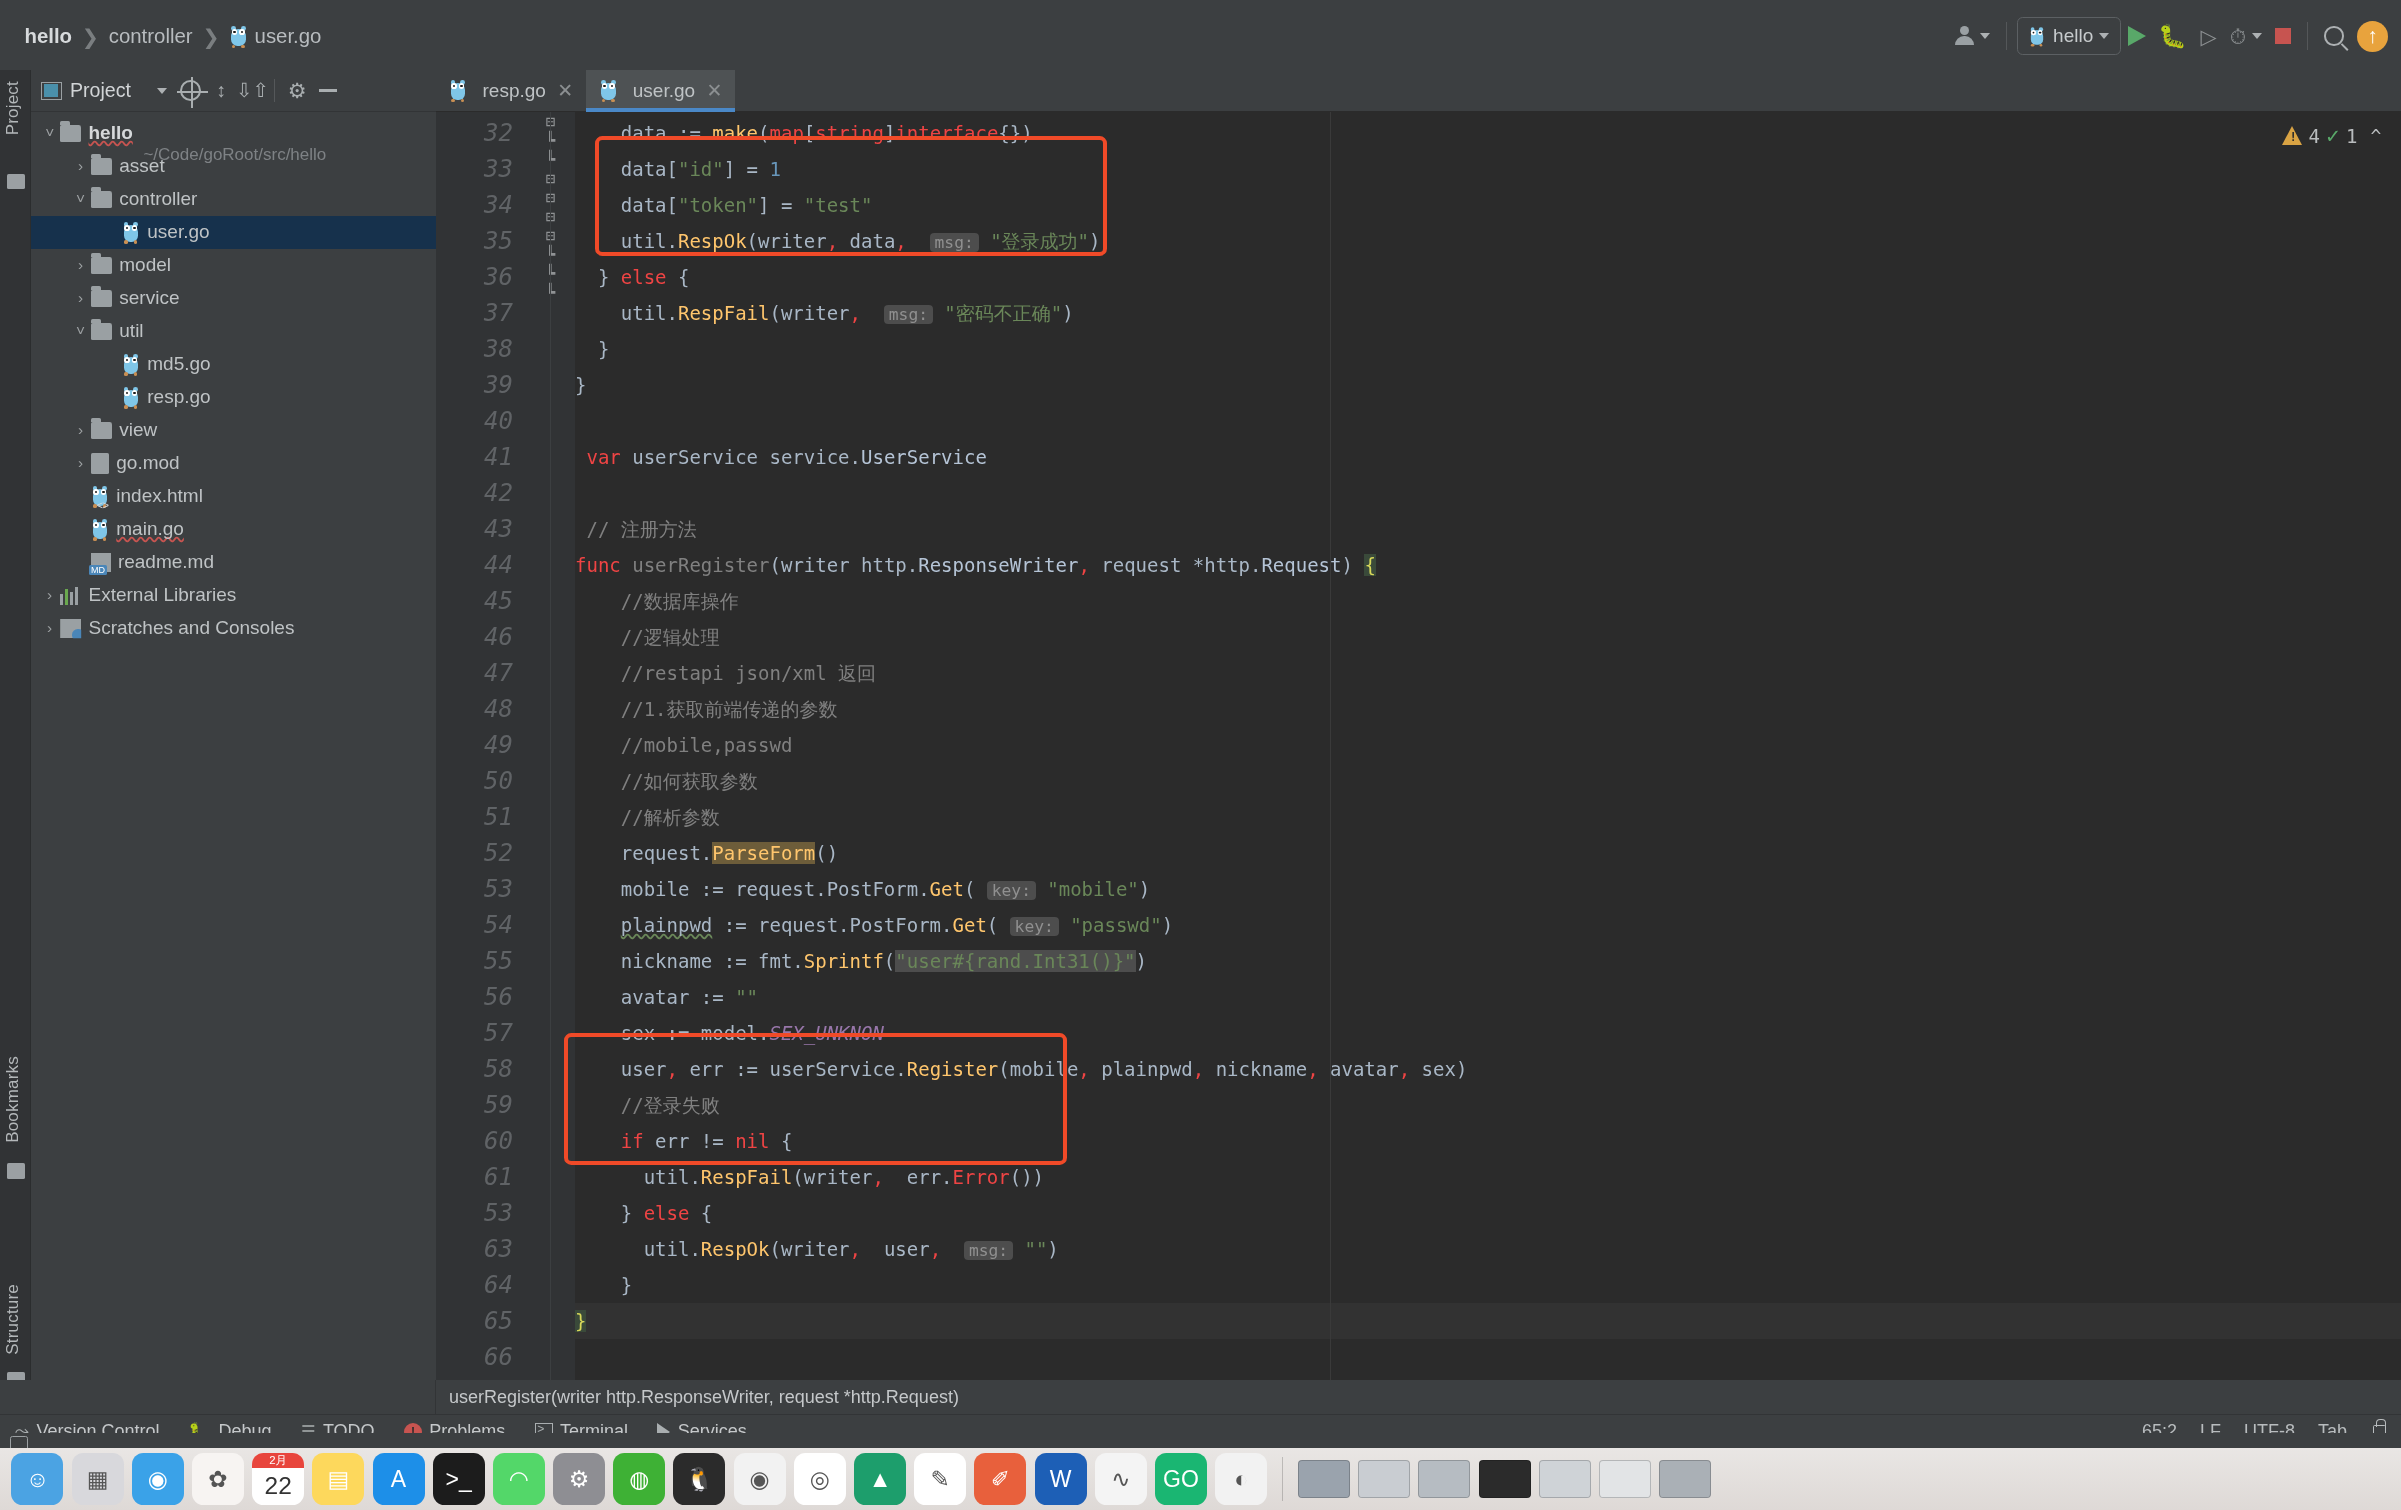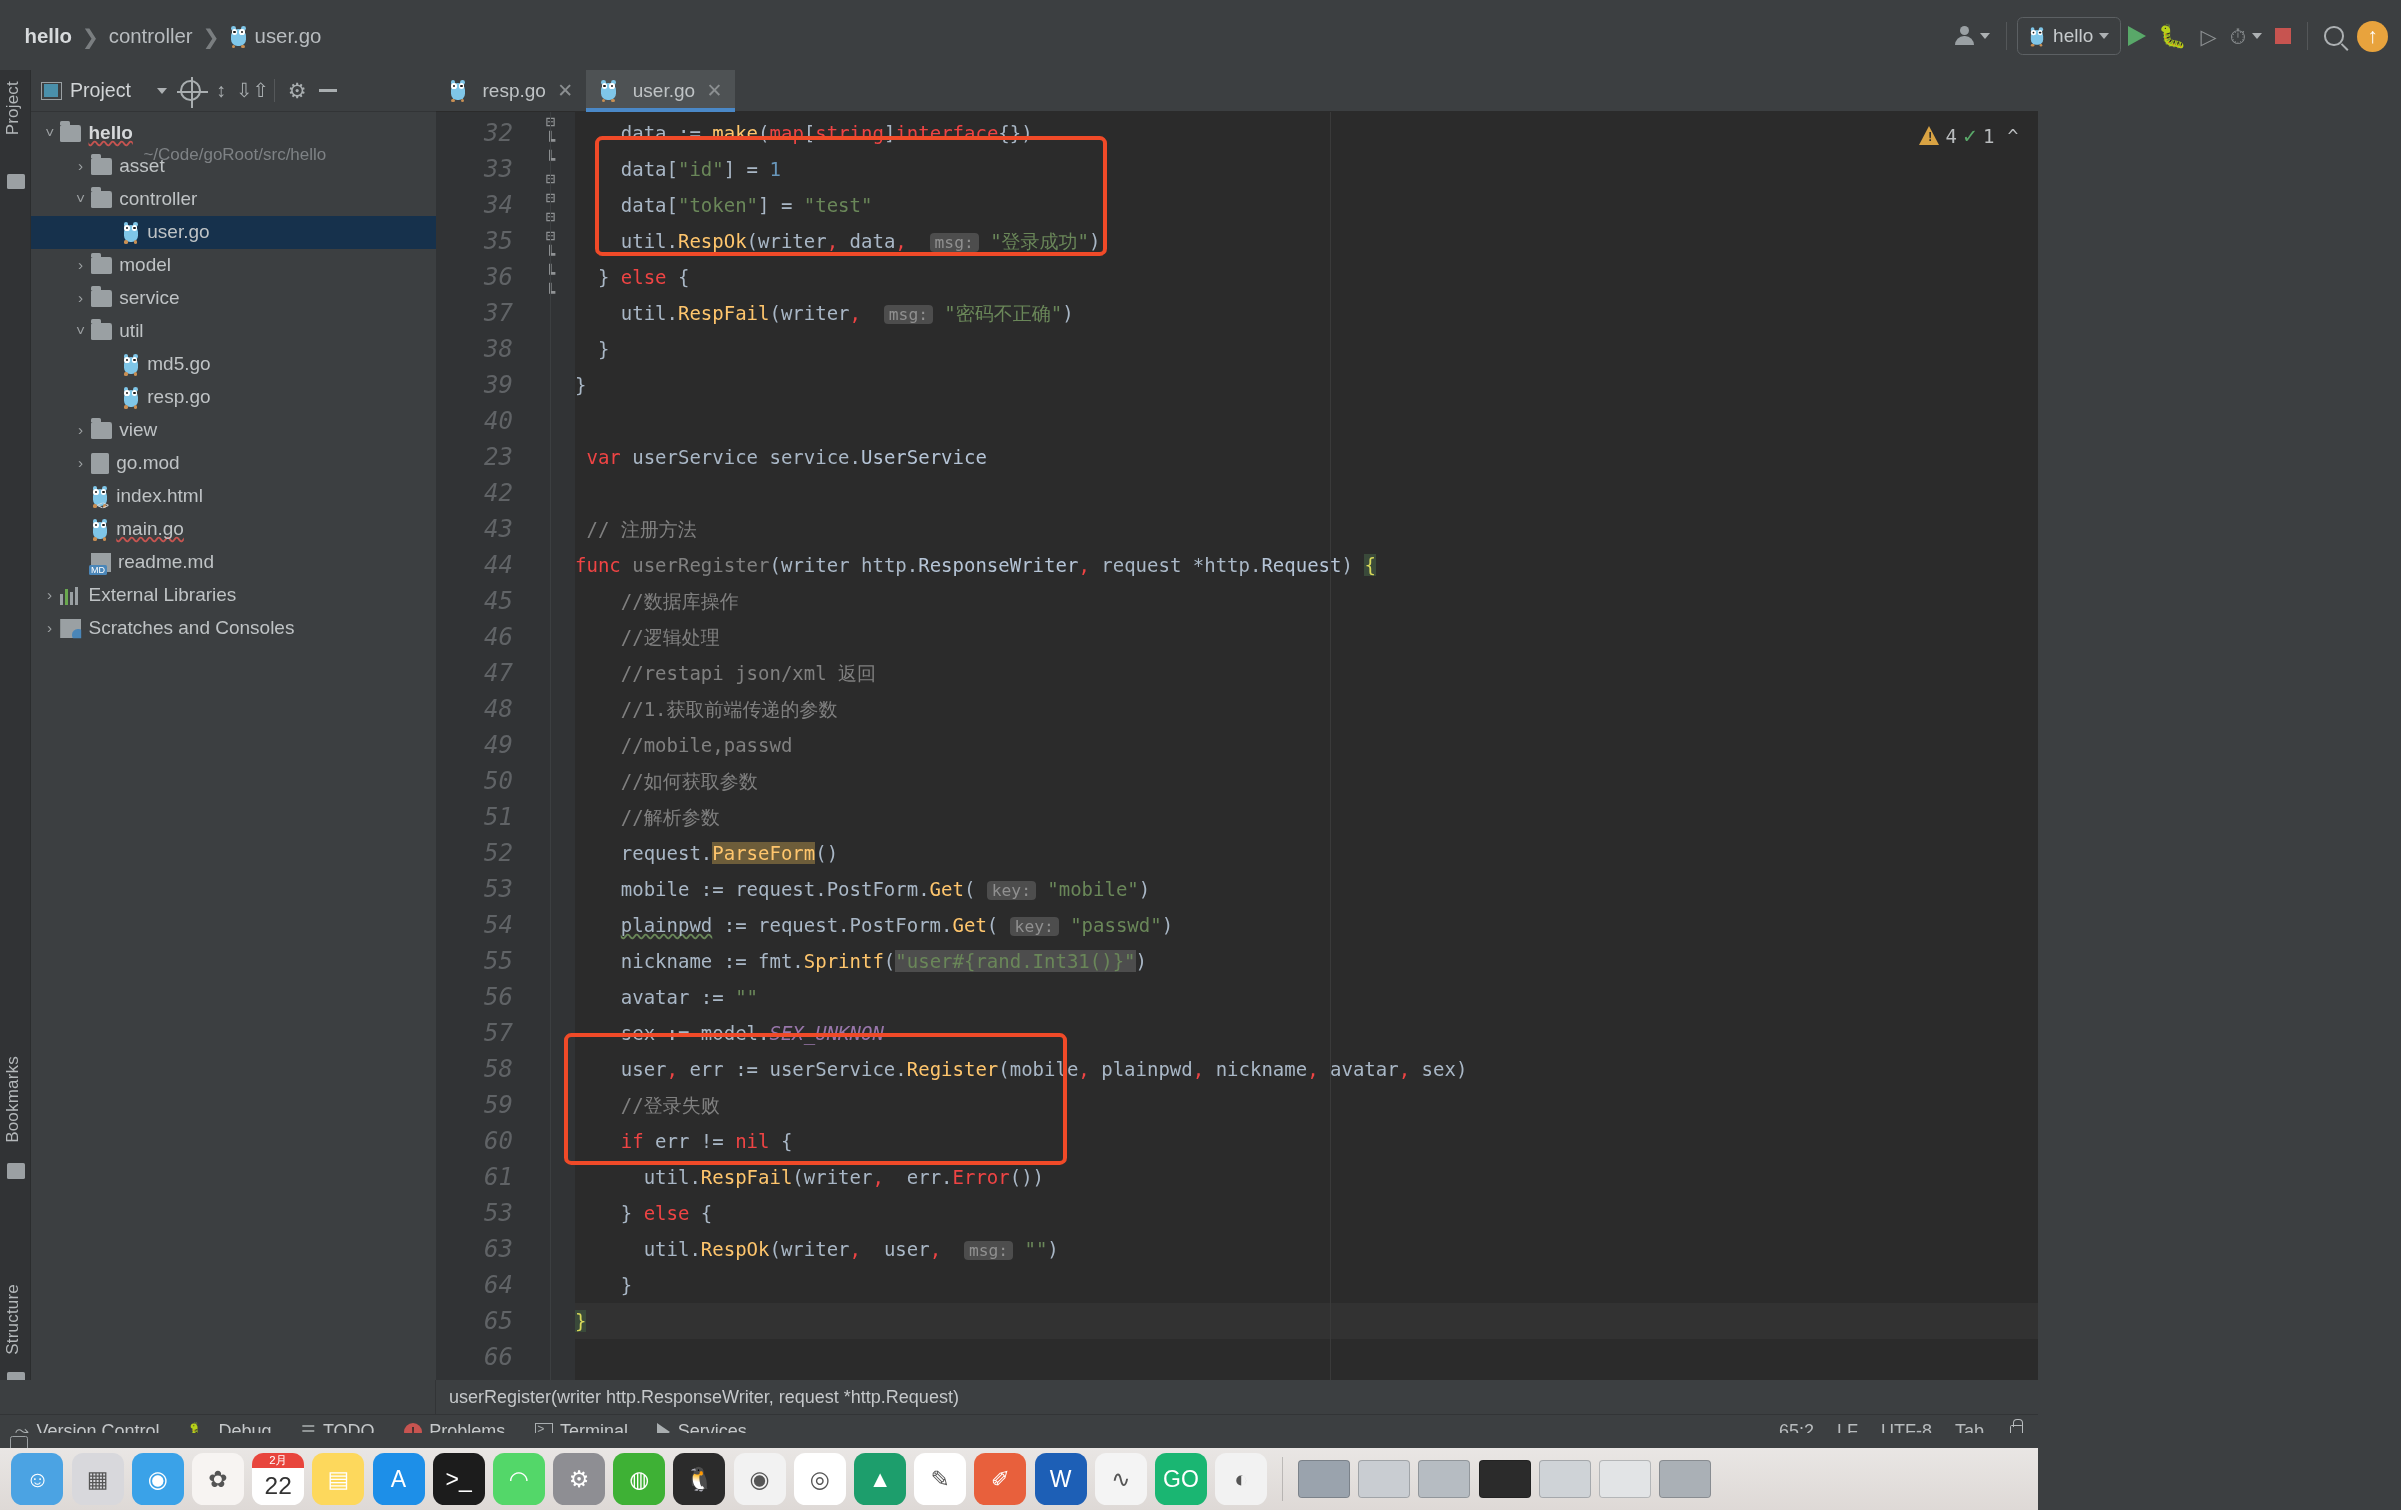--- a/index.html
+++ b/index.html
@@ -4,21 +4,21 @@
 <style>
   * { box-sizing: border-box; margin: 0; padding: 0; }
   html, body {
     width: 2401px; height: 1510px;
     background: #3c3f41;
     font-family: "Liberation Sans", sans-serif;
     overflow: hidden;
   }
 
   
-  #app { position: relative; width: 2038px; height: 1510px; background: #3c3f41; }
+  #app { position: relative; width: 2401px; height: 1510px; background: #3c3f41; }
 
   .traffic {
     position: absolute; top: 4.9px; left: 11.4px; display: flex; gap: 10.6px;
   }
   .traffic span { width: 14px; height: 14px; border-radius: 50%; display: block; }
   .tl-red { background: #ed6a5e; }
   .tl-yellow { background: #f5bf4f; }
   .tl-green { background: #61c554; }
 
   
@@ -612,21 +612,21 @@
       <div class="gutter" id="gutter">
           <div class="gl">32</div>
           <div class="gl">33</div>
           <div class="gl">34</div>
           <div class="gl">35</div>
           <div class="gl">36</div>
           <div class="gl">37</div>
           <div class="gl">38</div>
           <div class="gl">39</div>
           <div class="gl">40</div>
-          <div class="gl">23</div>
+          <div class="gl">41</div>
           <div class="gl">42</div>
           <div class="gl">43</div>
           <div class="gl">44</div>
           <div class="gl">45</div>
           <div class="gl">46</div>
           <div class="gl">47</div>
           <div class="gl">48</div>
           <div class="gl">49</div>
           <div class="gl">50</div>
           <div class="gl">51</div>

